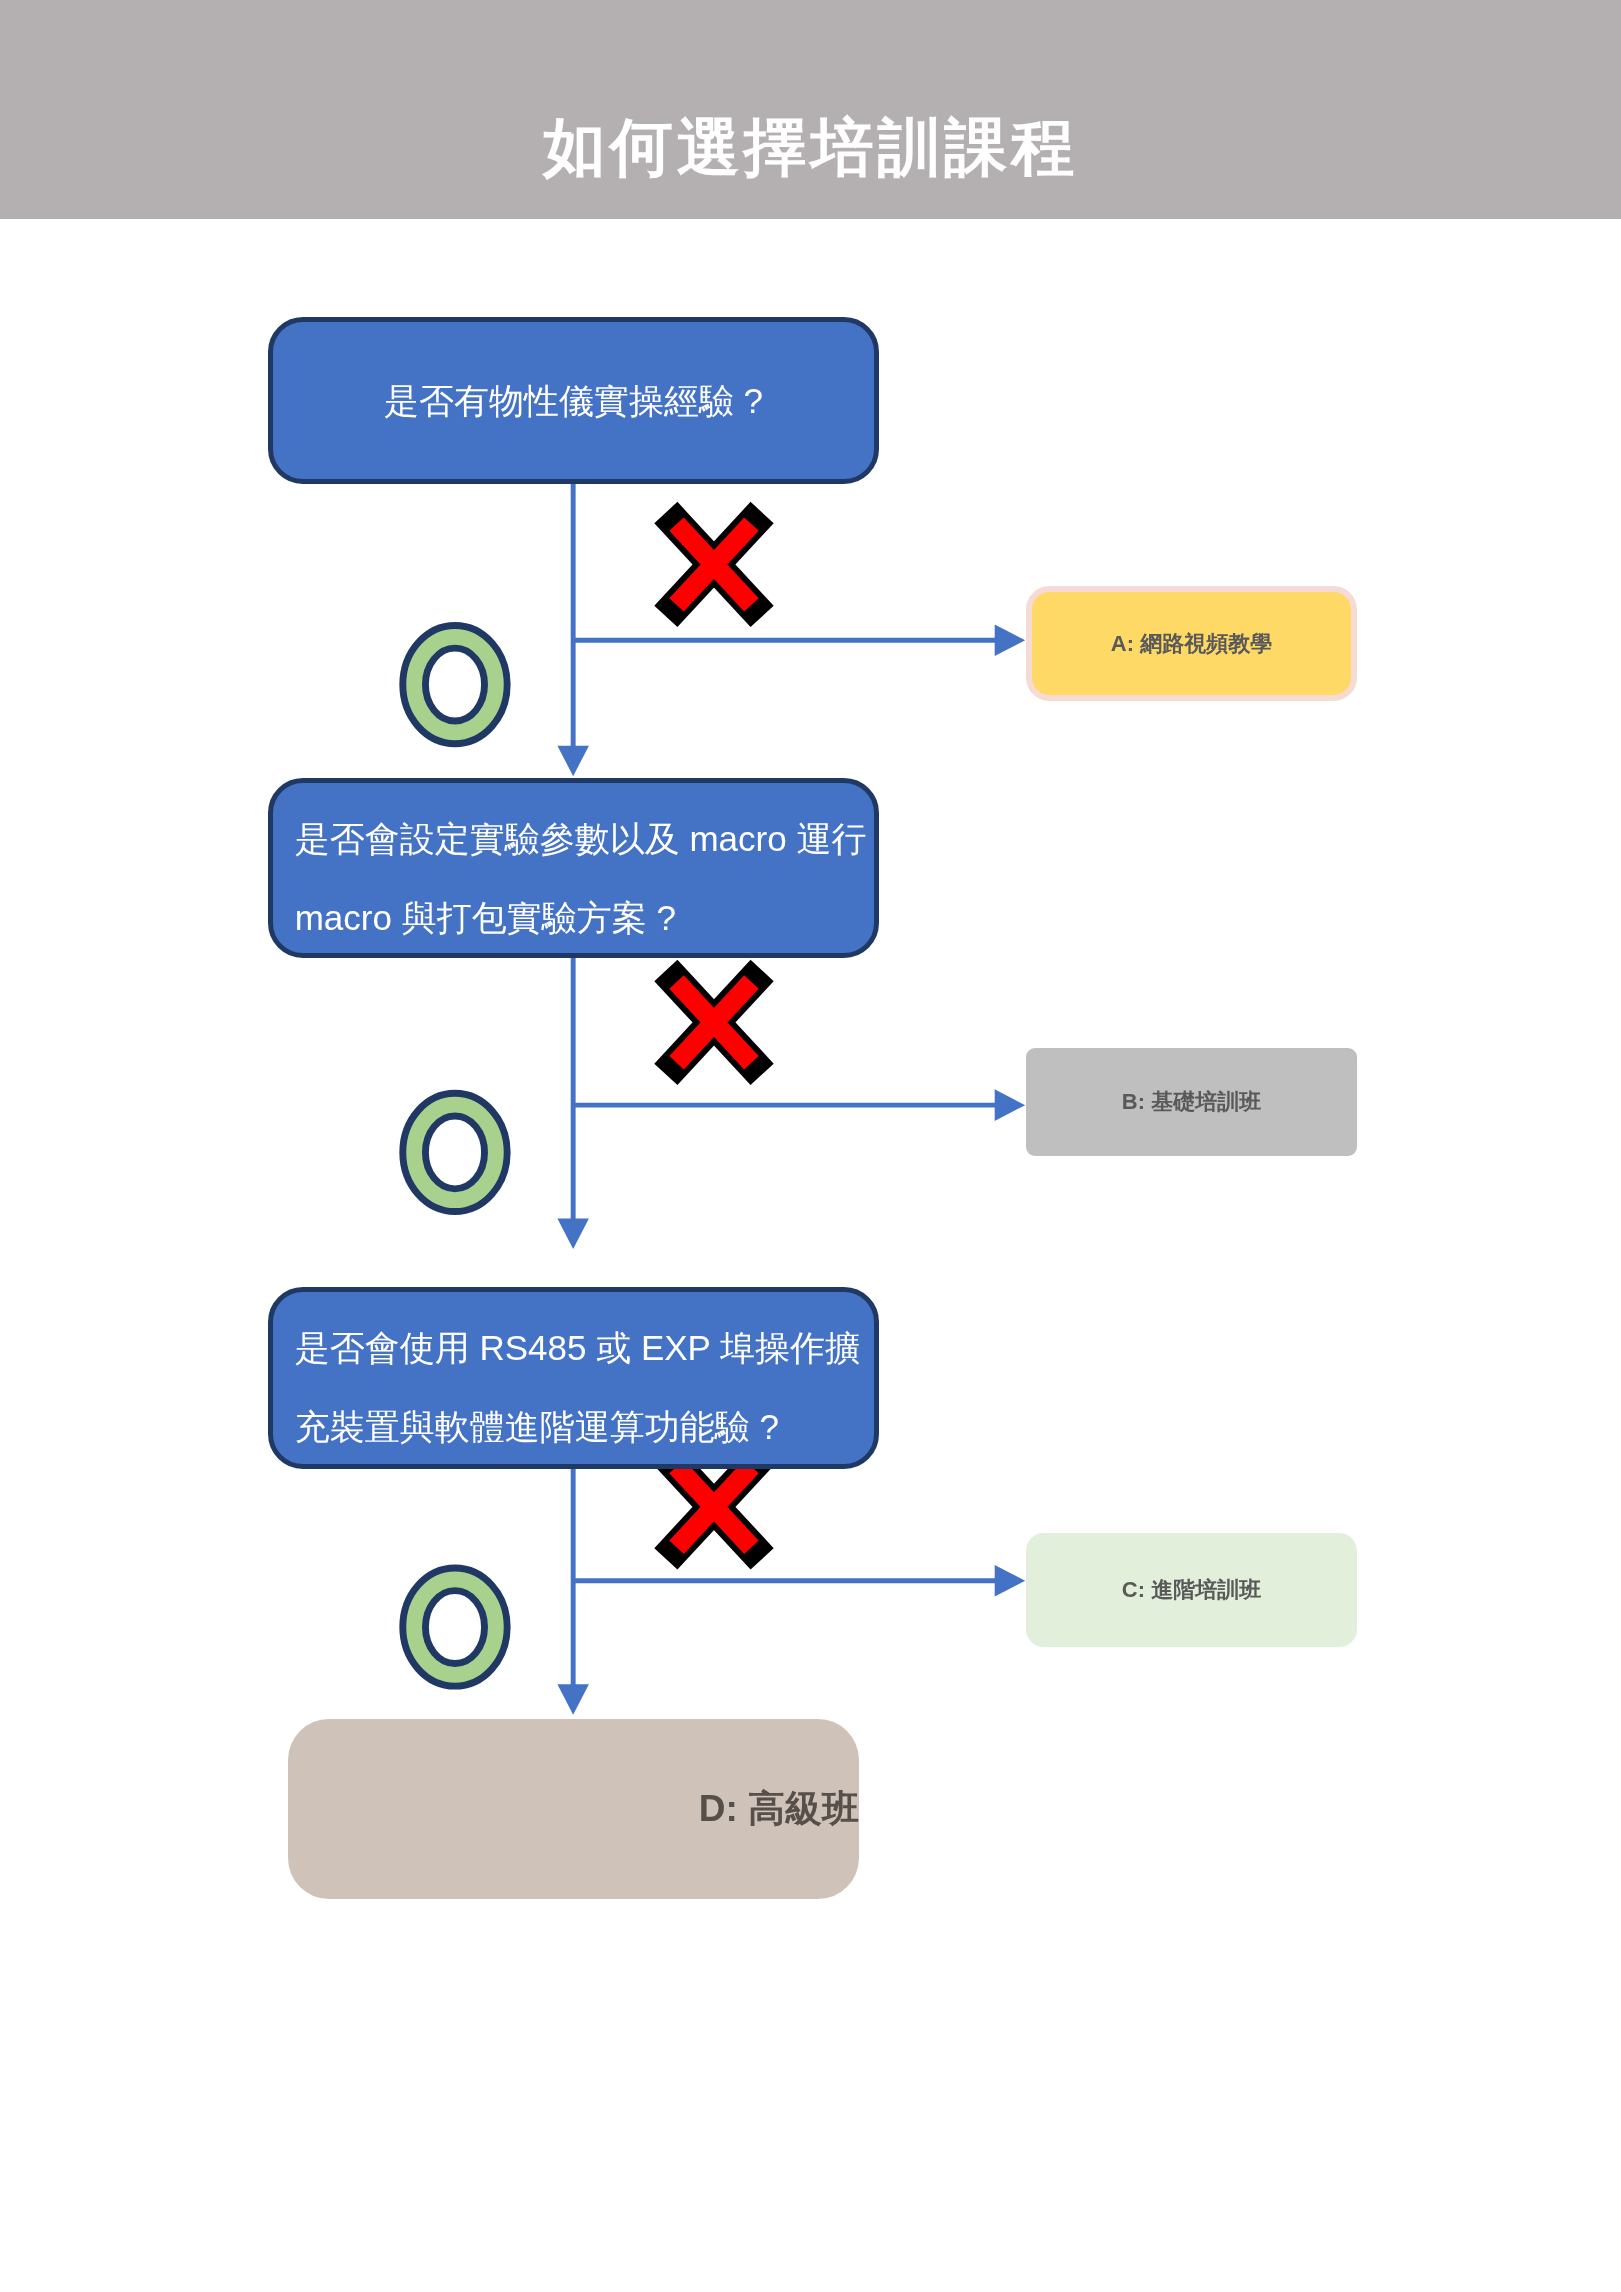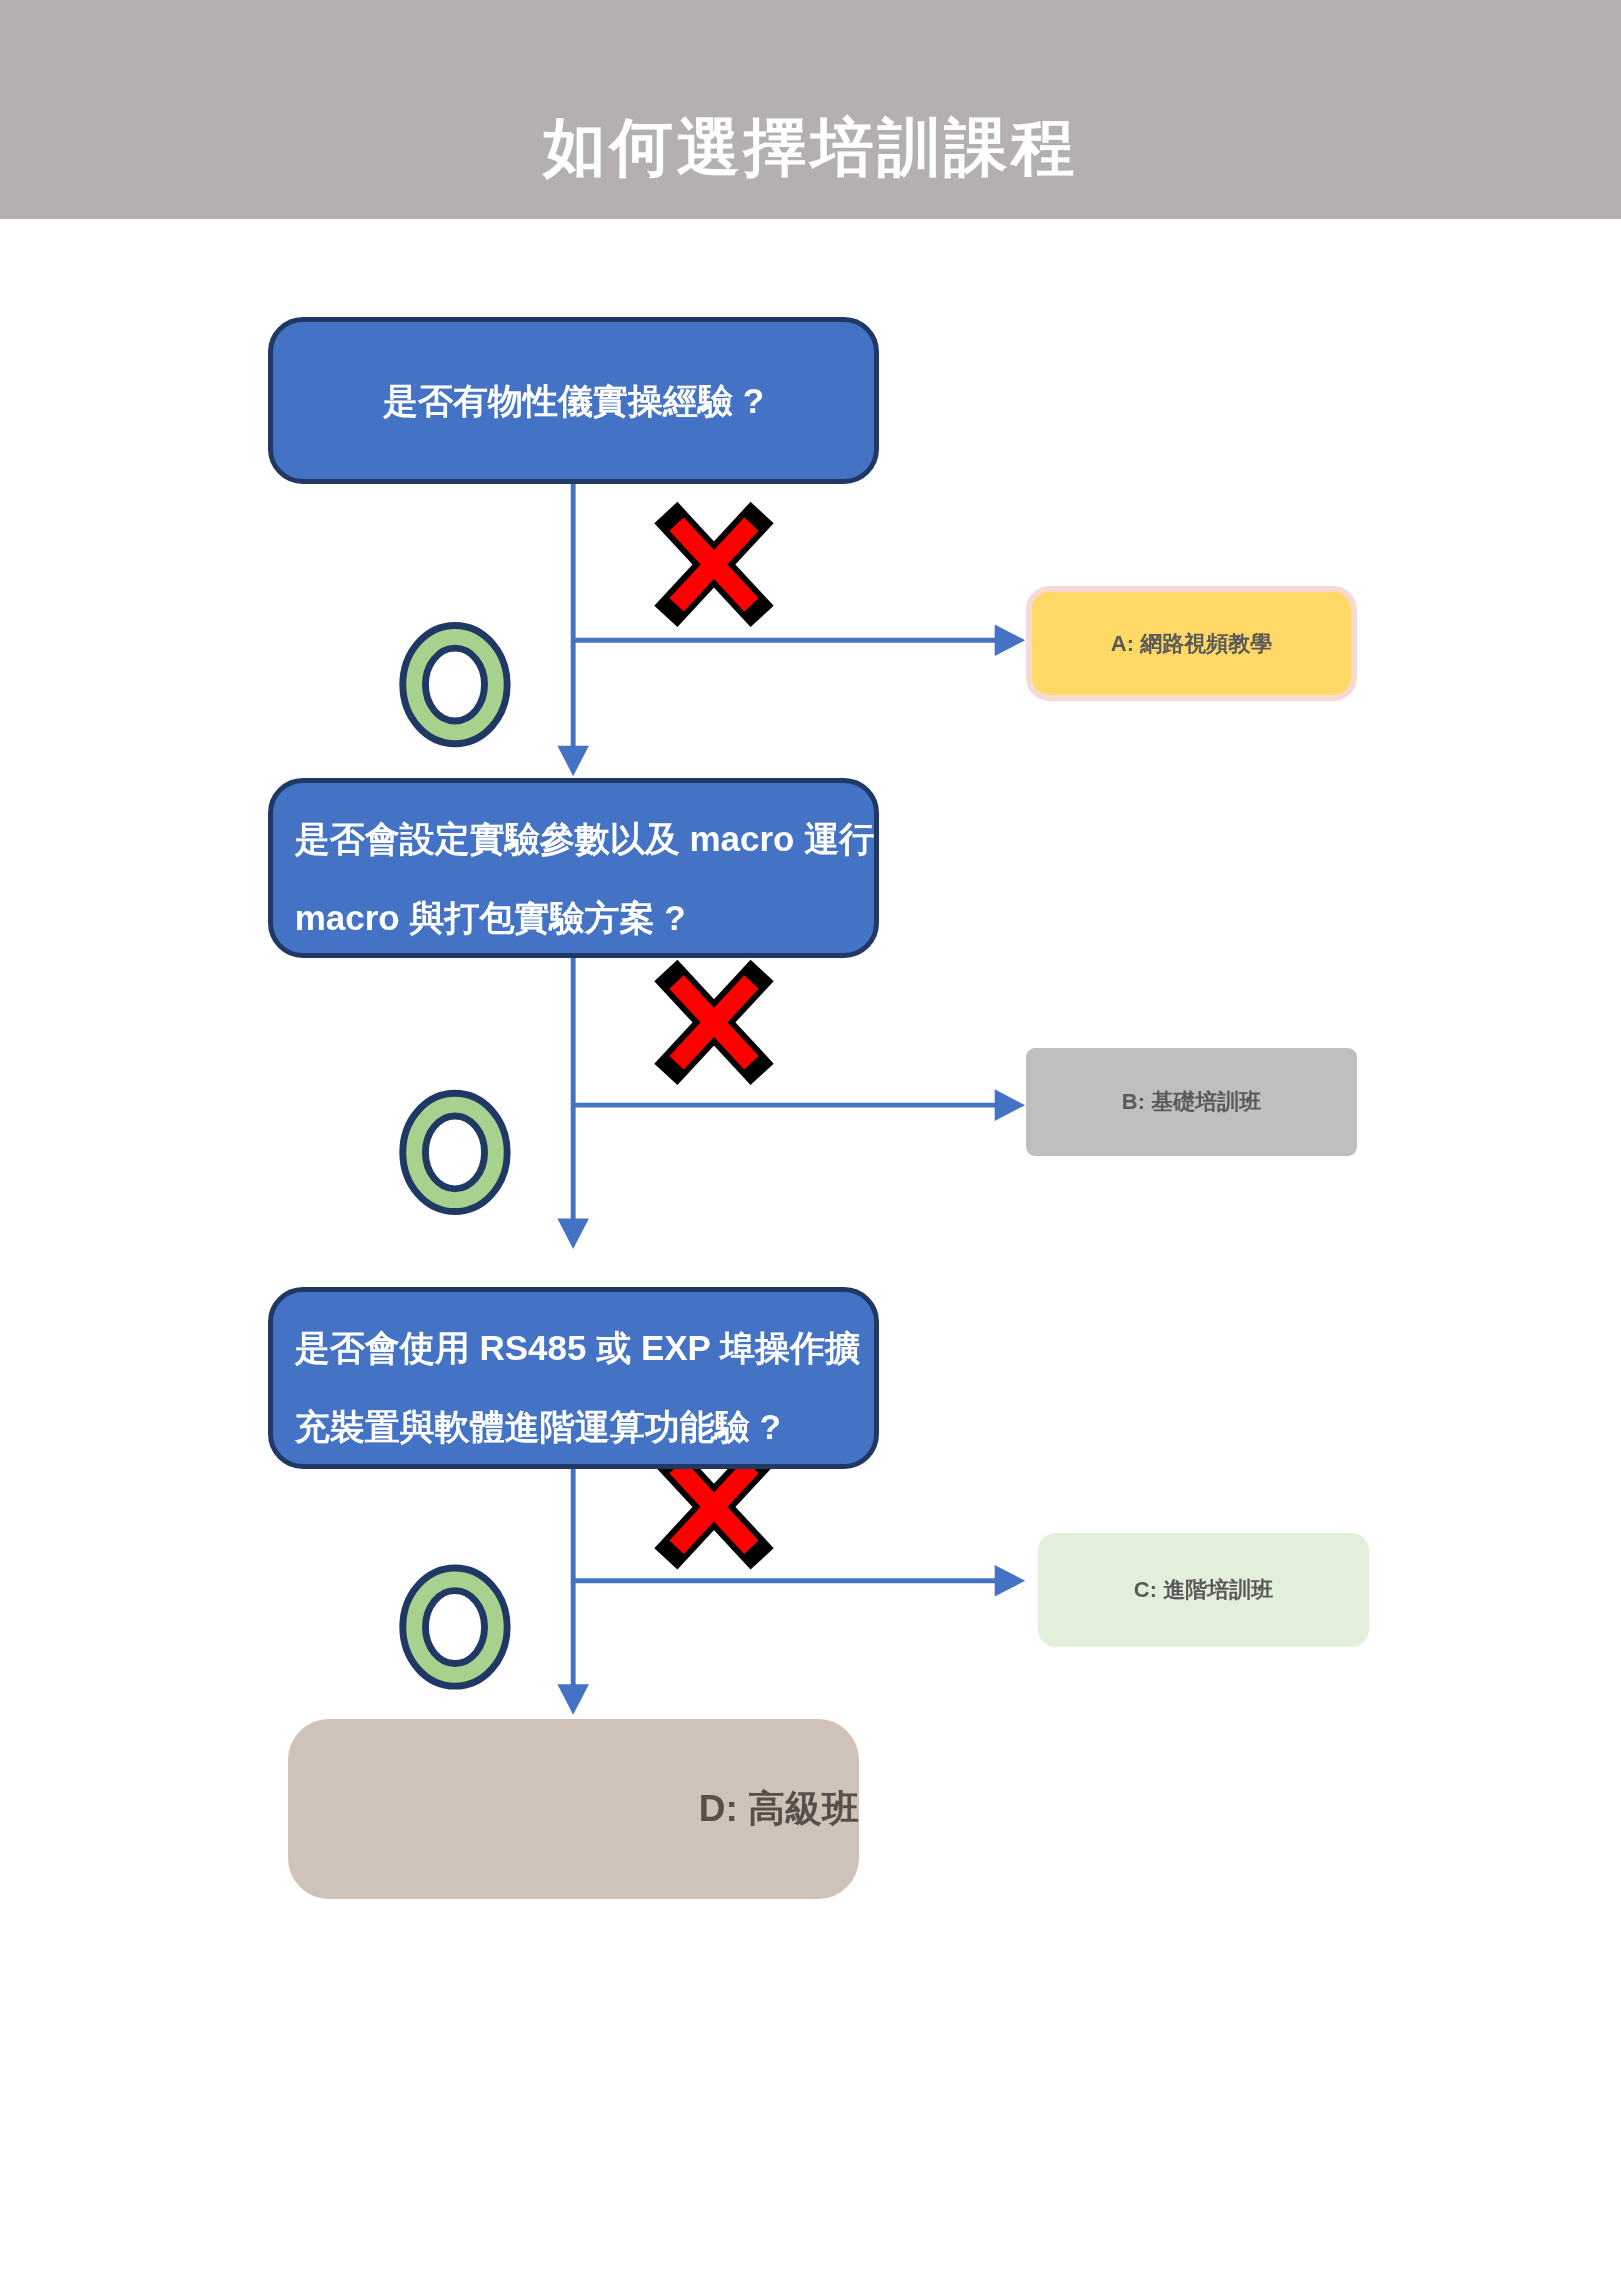--- a/index.html
+++ b/index.html
@@ -32,21 +32,21 @@
   .connector{stroke:var(--connector);stroke-width:5;fill:none;}
   .arrowhead{fill:var(--connector);stroke:none;}
   .cross-under{stroke:var(--cross-outline);stroke-width:32;stroke-linecap:square;fill:none;}
   .cross-over{stroke:var(--cross);stroke-width:20;stroke-linecap:butt;fill:none;}
   .ring-outer{fill:var(--circle-fill);stroke:var(--circle-border);stroke-width:7;}
   .ring-inner{fill:#ffffff;stroke:var(--circle-border);stroke-width:7;}
   .node{position:absolute;}
   .qbox{
     width:611px;background:var(--question-fill);
     border:5.9px solid var(--question-border);border-radius:35px;
-    color:var(--question-text);font-size:35px;font-weight:700;
+    color:var(--question-text);font-size:35px;font-weight:400;
   }
   .qbox .qline{display:block;line-height:79px;white-space:nowrap;}
   .q-center{display:flex;justify-content:center;}
   .outcome{
     display:flex;align-items:center;justify-content:center;
     color:var(--outcome-text);font-size:22px;font-weight:600;white-space:nowrap;
   }
   .outcome-a{background:var(--outcome-a-fill);border:6.9px solid var(--outcome-a-border);border-radius:23.6px;}
   .outcome-b{background:var(--outcome-b-fill);border-radius:9px;text-align:right;}
   .outcome-c{background:var(--outcome-c-fill);border-radius:17.7px;}
@@ -131,21 +131,21 @@
   </div>
 
   <div class="node outcome outcome-a" style="left:1026px;top:586px;width:331px;height:115px;">
     <span>A:  網路視頻教學</span>
   </div>
 
   <div class="node outcome outcome-b" style="left:1026px;top:1048px;width:331px;height:108px;">
     <span>B:  基礎培訓班</span>
   </div>
 
-  <div class="node outcome outcome-c" style="left:1026px;top:1533px;width:331px;height:114px;margin-left:12px;">
+  <div class="node outcome outcome-c" style="left:1026px;top:1533px;width:331px;height:114px;">
     <span>C:  進階培訓班</span>
   </div>
 
   <div class="node outcome outcome-d" style="left:288px;top:1719px;width:571px;height:180px;justify-content:flex-end;">
     <span>D:  高級班</span>
   </div>
 
 </div>
 
 

